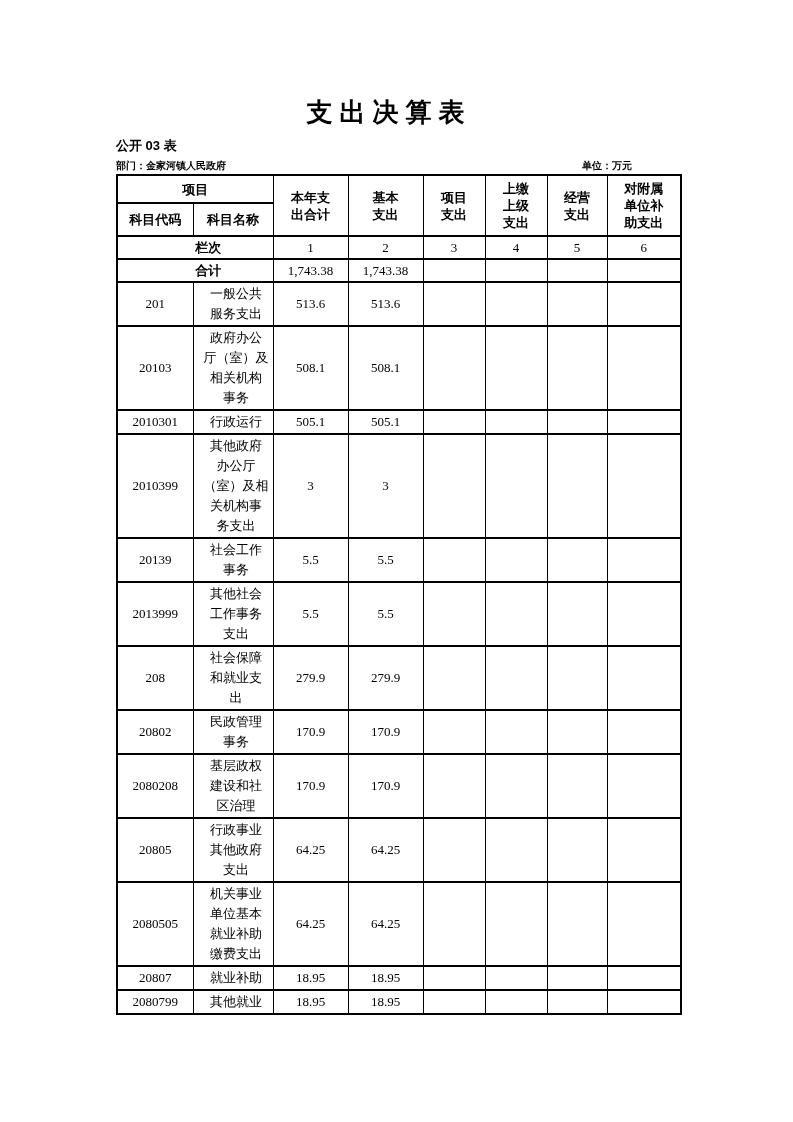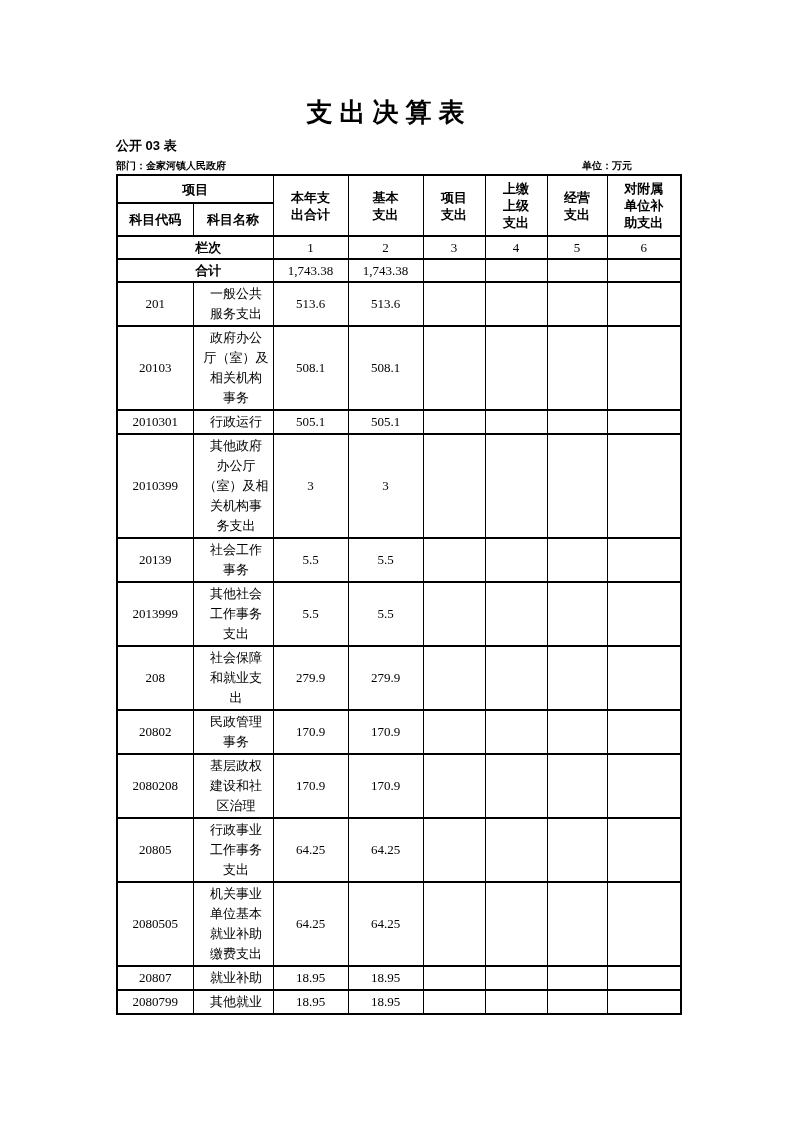--- a/index.html
+++ b/index.html
@@ -254,21 +254,21 @@
             <td>170.9</td>
             <td>170.9</td>
             <td></td>
             <td></td>
             <td></td>
             <td></td>
           </tr>
           <tr>
             <td>20805</td>
             <td class="name">行政事业
-工作事务
+其他政府
 支出</td>
             <td>64.25</td>
             <td>64.25</td>
             <td></td>
             <td></td>
             <td></td>
             <td></td>
           </tr>
           <tr>
             <td>2080505</td>

